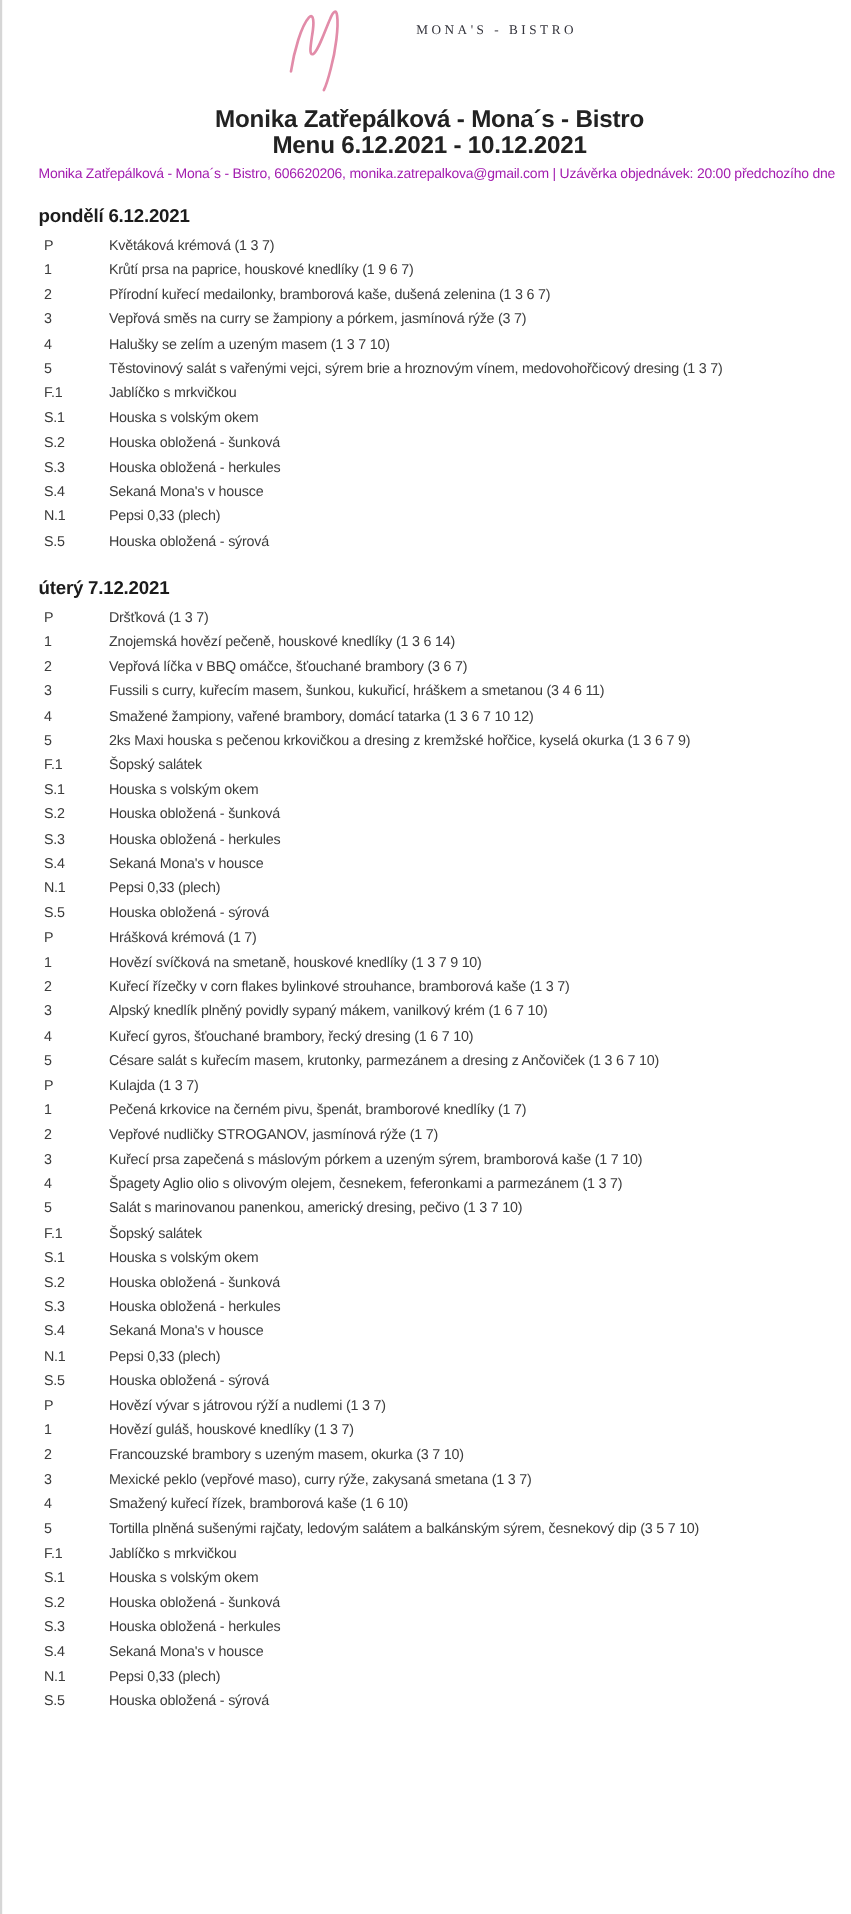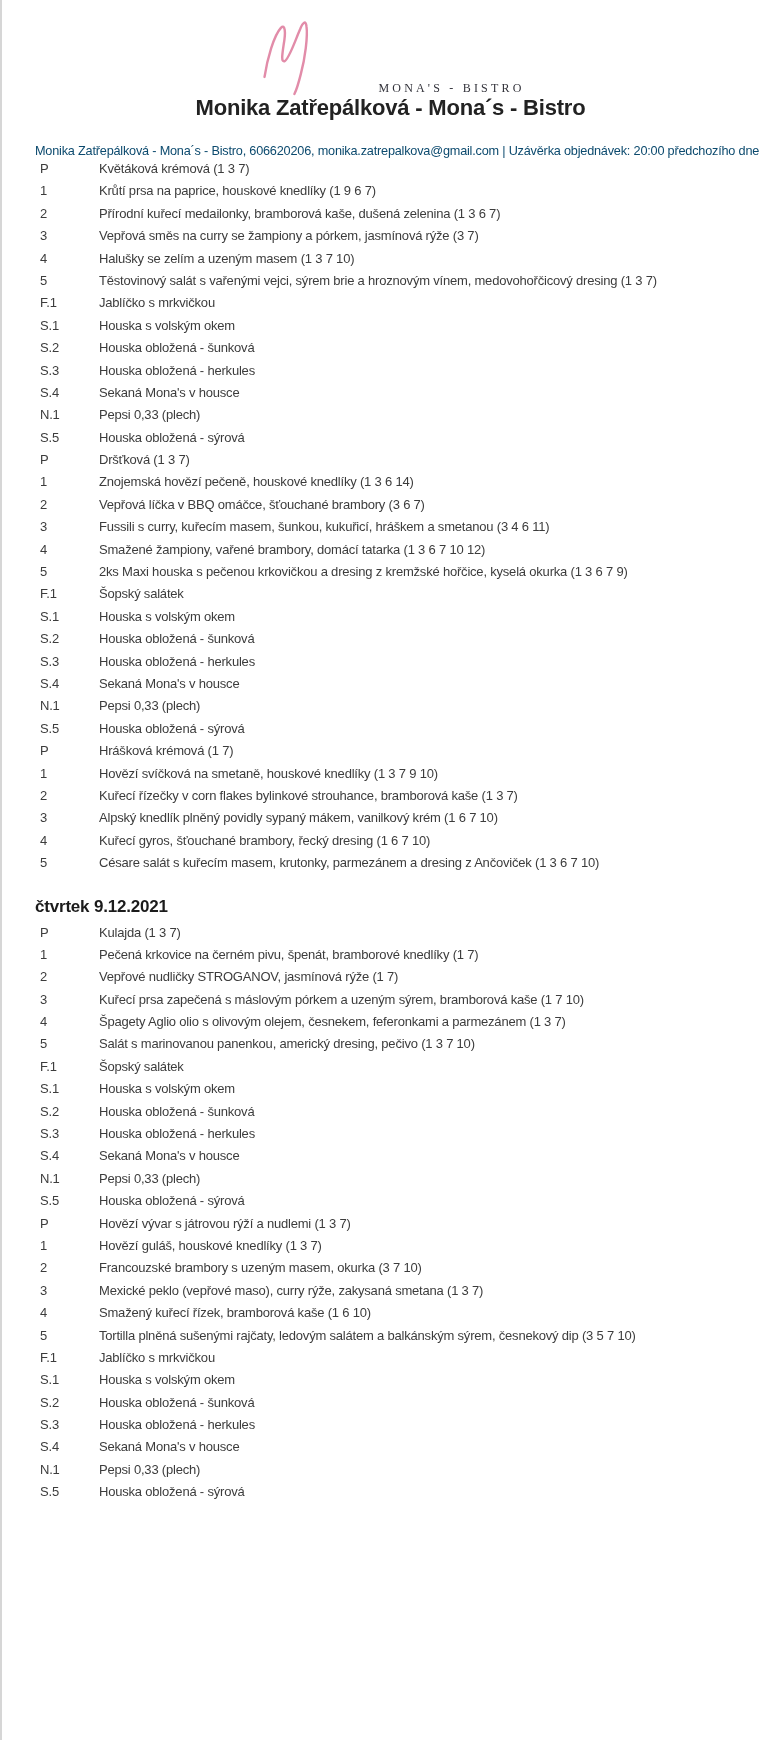--- a/index.html
+++ b/index.html
@@ -12,21 +12,21 @@
     font-family: "Liberation Sans", "DejaVu Sans", sans-serif;
     color: #3c3c3c;
     overflow: hidden;
   }
   .page { padding: 0 28px 0 33px; }
 
   
   .logo-wrap {
     height: 90px;
     display: flex;
-    align-items: flex-end;
+    align-items: flex-start;
     justify-content: center;
     padding-top: 6px;
     gap: 48px;
   }
   .logo-m { margin-right: 10px; }
   .brand-text {
     font-family: "Liberation Serif", serif;
     font-size: 12px;
     letter-spacing: 3.2px;
     color: #33333b;
@@ -39,22 +39,22 @@
     font-weight: bold;
     font-size: 22px;
     line-height: 24px;
     color: #222222;
     letter-spacing: -0.2px;
   }
   .contact {
     text-align: center;
     font-size: 12.7px;
     letter-spacing: -0.2px;
-    color: #0c4a6e;
-    margin-top: 24px;
+    color: #a21caf;
+    margin-top: 7px;
     white-space: nowrap;
   }
 
   
   .day h2 {
     font-size: 17px;
     line-height: 21px;
     margin: 21px 0 5px 0;
     color: #1b1b1b;
     letter-spacing: -0.2px;
@@ -84,25 +84,27 @@
                C 37 50 35 61 40 60
                C 46 58 55 31 62 15
                C 66 5 70 2 71 11
                C 73 25 69 56 63 78
                C 60 90 57 100 54 106" stroke="#e28ca9"></path>
     </svg>
     <div class="brand-text">MONA'S - BISTRO</div>
   </div>
 
   <div class="title">Monika Zatřepálková - Mona´s - Bistro</div>
+  <div class="title">Menu 6.12.2021 - 10.12.2021</div>
 
   <div class="contact">Monika Zatřepálková - Mona´s - Bistro, 606620206, monika.zatrepalkova@gmail.com  |  Uzávěrka objednávek: 20:00 předchozího dne</div>
 
   <section id="menu">
   <section class="day">
+    <h2 class="day-title">pondělí 6.12.2021</h2>
     <div class="rows">
   <div class="row">
     <span class="code">P</span>
     <span class="desc">Květáková krémová (1 3 7)</span>
   </div>
 
   <div class="row">
     <span class="code">1</span>
     <span class="desc">Krůtí prsa na paprice, houskové knedlíky (1 9 6 7)</span>
   </div>
@@ -158,20 +160,21 @@
   </div>
 
   <div class="row">
     <span class="code">S.5</span>
     <span class="desc">Houska obložená - sýrová</span>
   </div>
 </div>
   </section>
 
   <section class="day">
+    <h2 class="day-title">úterý 7.12.2021</h2>
     <div class="rows">
   <div class="row">
     <span class="code">P</span>
     <span class="desc">Dršťková (1 3 7)</span>
   </div>
 
   <div class="row">
     <span class="code">1</span>
     <span class="desc">Znojemská hovězí pečeně, houskové knedlíky (1 3 6 14)</span>
   </div>
@@ -261,21 +264,20 @@
   </div>
 
   <div class="row">
     <span class="code">5</span>
     <span class="desc">Césare salát s kuřecím masem, krutonky, parmezánem a dresing z Ančoviček (1 3 6 7 10)</span>
   </div>
 </div>
   </section>
 
   <section class="day">
-    <h2 class="day-title">čtvrtek 9.12.2021</h2>
     <div class="rows">
   <div class="row">
     <span class="code">P</span>
     <span class="desc">Kulajda (1 3 7)</span>
   </div>
 
   <div class="row">
     <span class="code">1</span>
     <span class="desc">Pečená krkovice na černém pivu, špenát, bramborové knedlíky (1 7)</span>
   </div>

